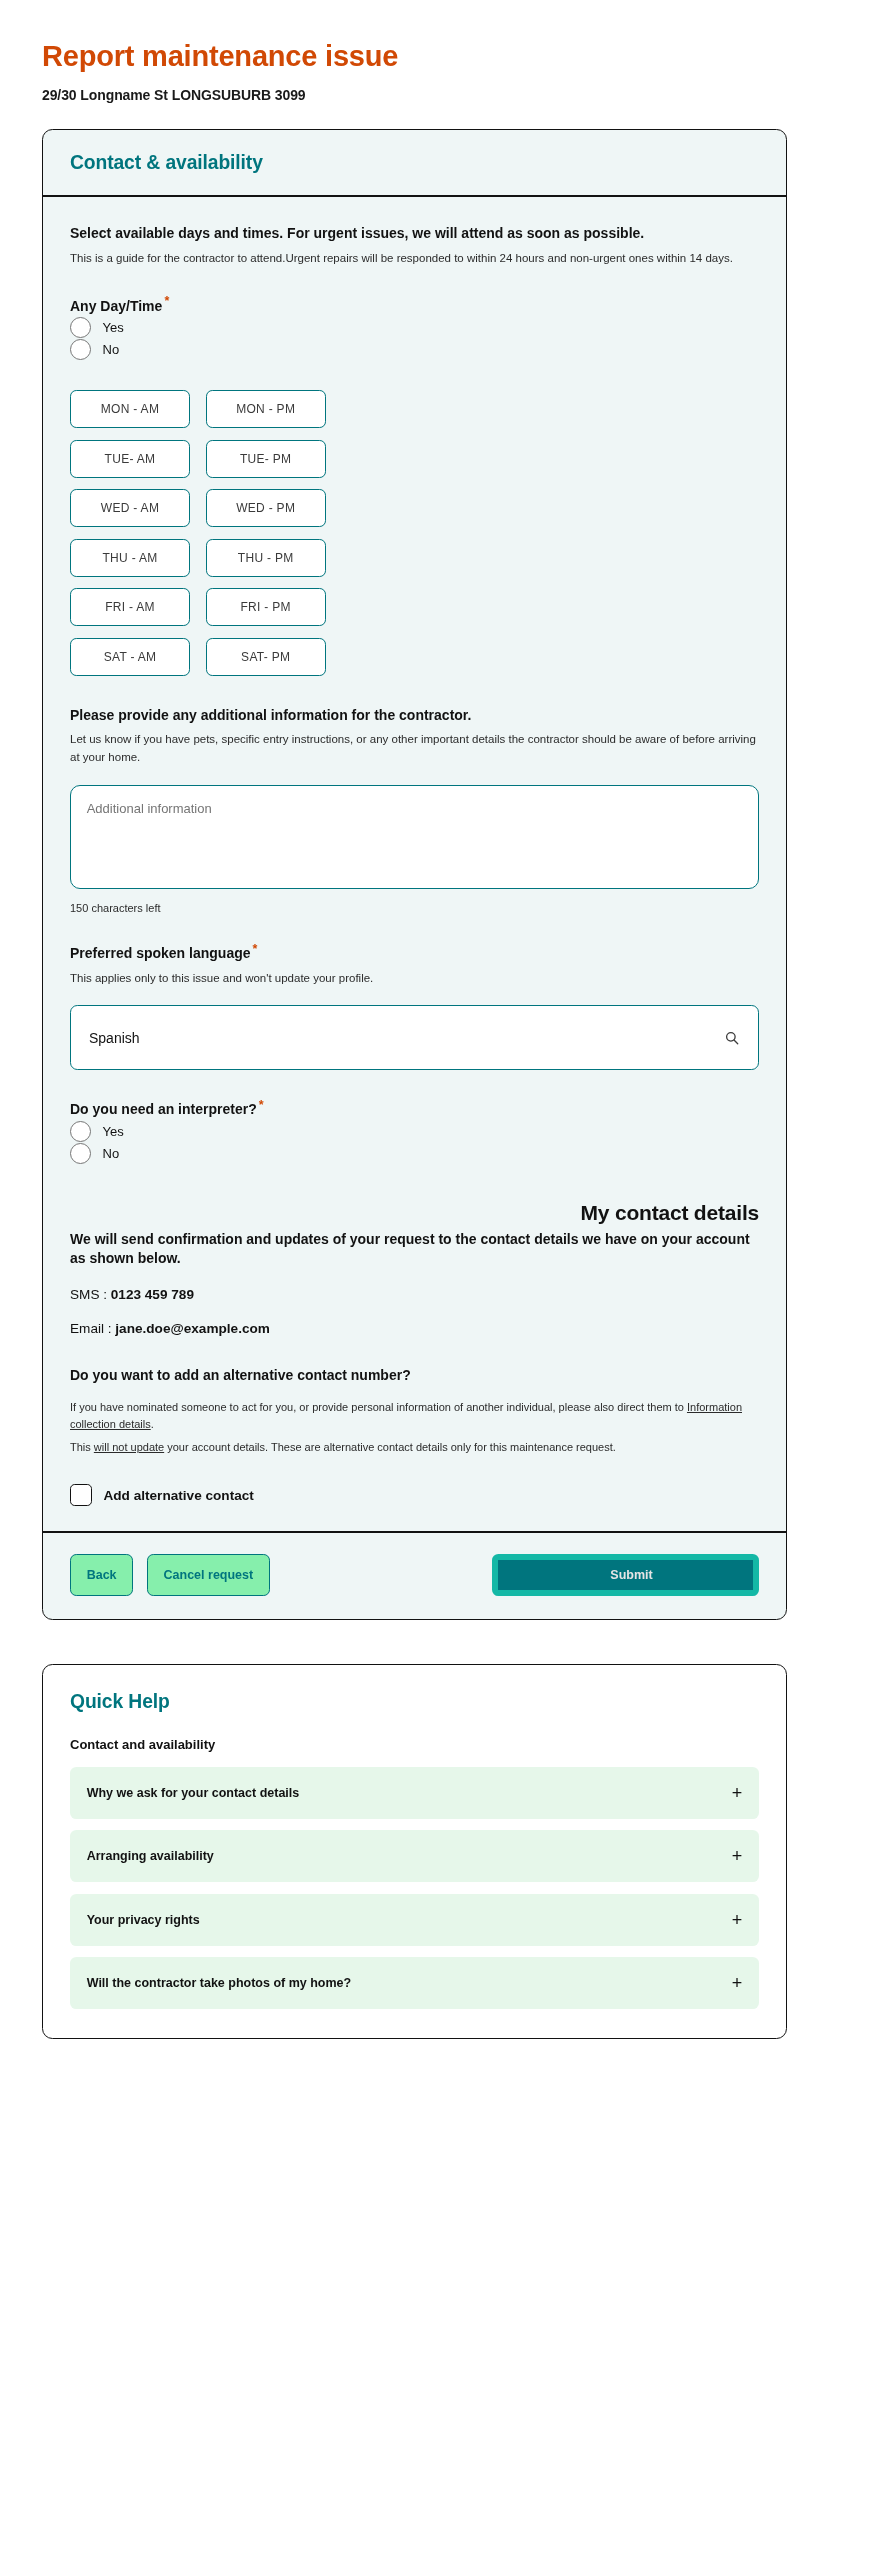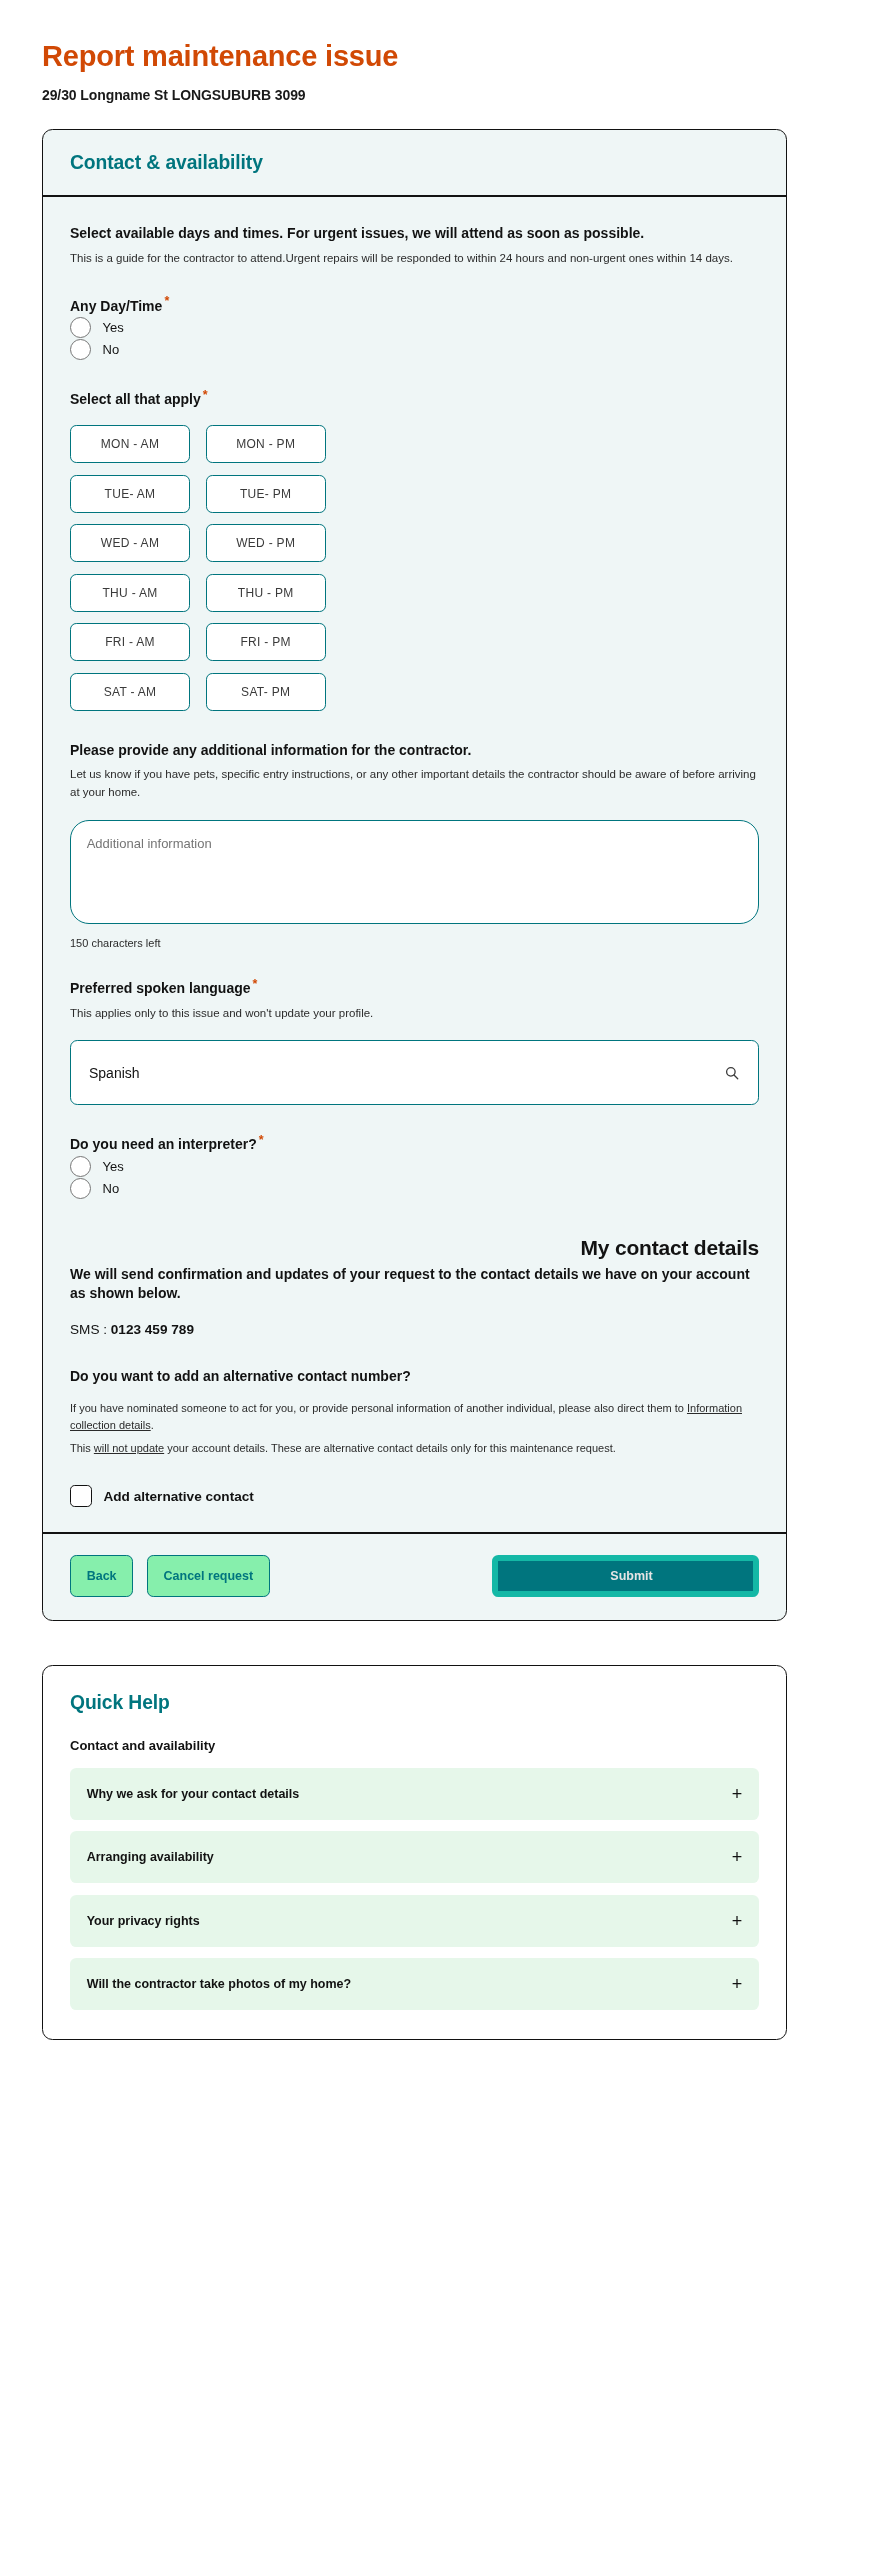--- a/index.html
+++ b/index.html
@@ -119,21 +119,21 @@
     cursor: pointer;
   }
 
   
   .textarea-box {
     margin-top: 19px;
     width: 100%;
     height: 104px;
     background: #ffffff;
     border: 1px solid #00757E;
-    border-radius: 19px;
+    border-radius: 10px;
     padding: 14.6px 15.7px;
     font-size: 13px;
     color: #9b9b9b;
     font-family: "Liberation Sans", sans-serif;
     resize: none;
   }
   .char-left {
     font-size: 11px;
     color: #2b2b2b;
     margin-top: 11.5px;
@@ -311,23 +311,20 @@
           <span class="radio-dot"></span>
           <span class="radio-label">Yes</span>
         </div>
         <div class="radio-row">
           <span class="radio-dot"></span>
           <span class="radio-label">No</span>
         </div>
       </div>
 
       <div class="block">
-        <div class="q-strong">
-          <span>Select all that apply</span><span class="req">*</span>
-        </div>
 
         <div class="chip-grid">
           <div class="chip">MON - AM</div>
           <div class="chip">MON - PM</div>
           <div class="chip">TUE- AM</div>
           <div class="chip">TUE- PM</div>
           <div class="chip">WED - AM</div>
           <div class="chip">WED - PM</div>
           <div class="chip">THU - AM</div>
           <div class="chip">THU - PM</div>
@@ -377,20 +374,23 @@
         </div>
       </div>
 
       <div>
         <div class="section-title">My contact details</div>
         <div class="q-strong" style="margin-top:5.2px;">We will send confirmation and updates of your request to the contact details we have on your account as shown below.</div>
 
         <div class="contact-line">
           <span>SMS : </span><b>0123 459 789</b>
         </div>
+        <div class="contact-line">
+          <span>Email : </span><b>jane.doe@example.com</b>
+        </div>
       </div>
 
       <div class="block">
         <div class="q-strong">Do you want to add an alternative contact number?</div>
 
         <div class="fineprint" style="margin-top:13.6px;">
           <span>If you have nominated someone to act for you, or provide personal information of another individual, please also direct them to </span><span class="ulink">Information collection details</span><span>.</span>
         </div>
 
         <div class="fineprint">

